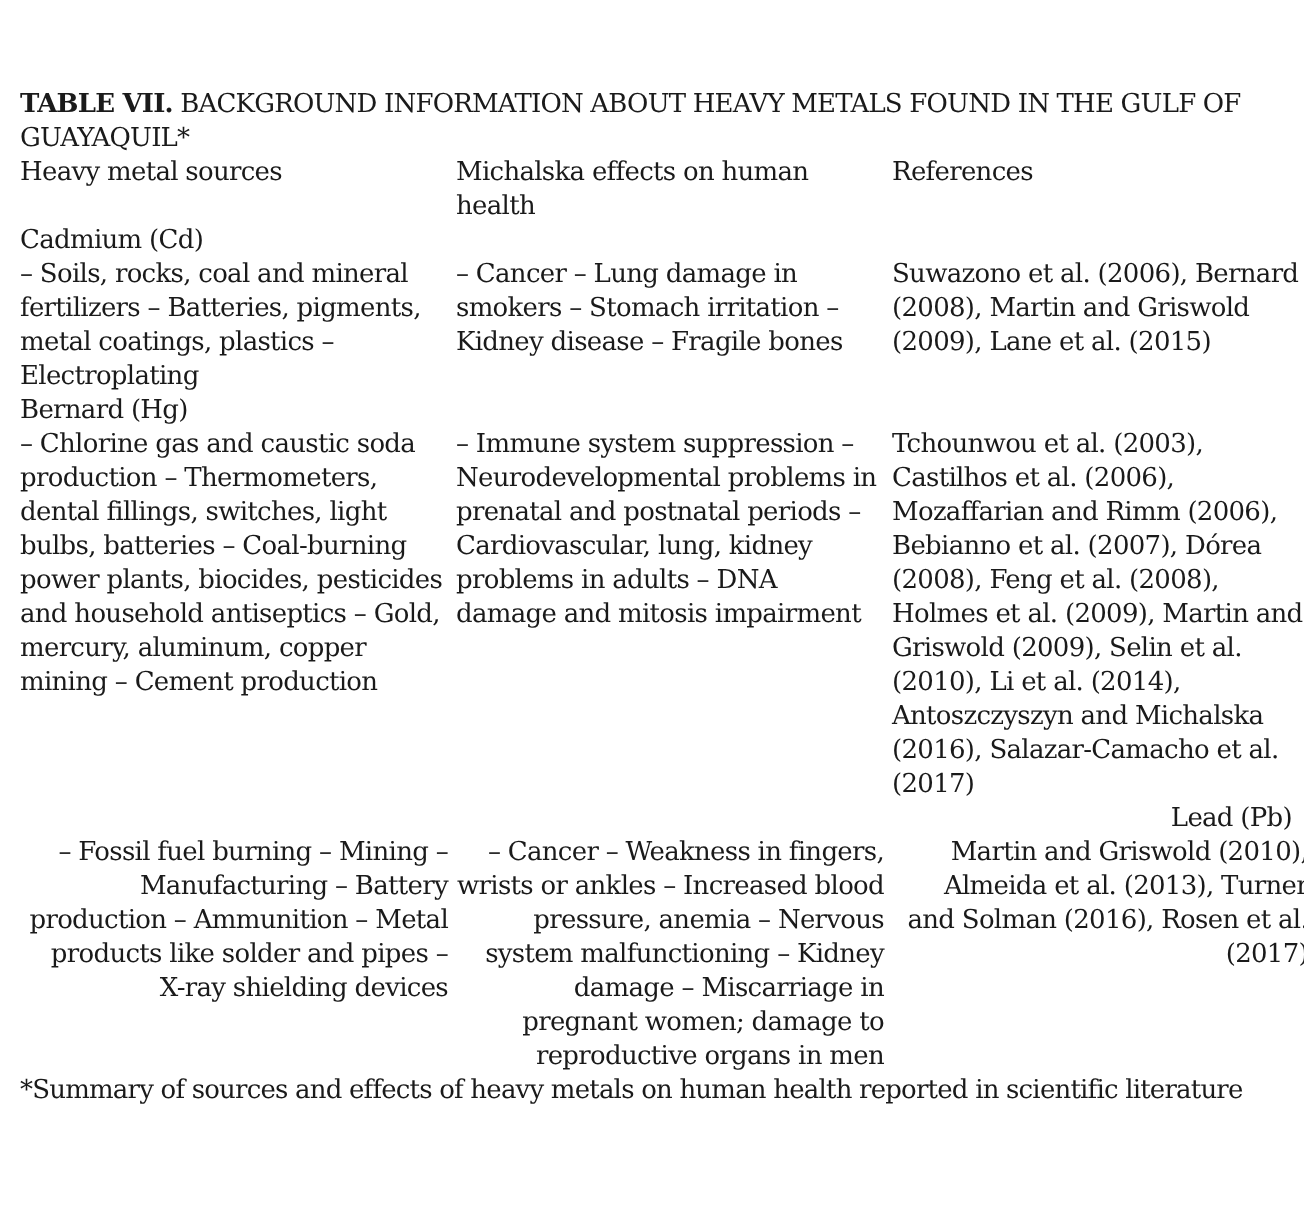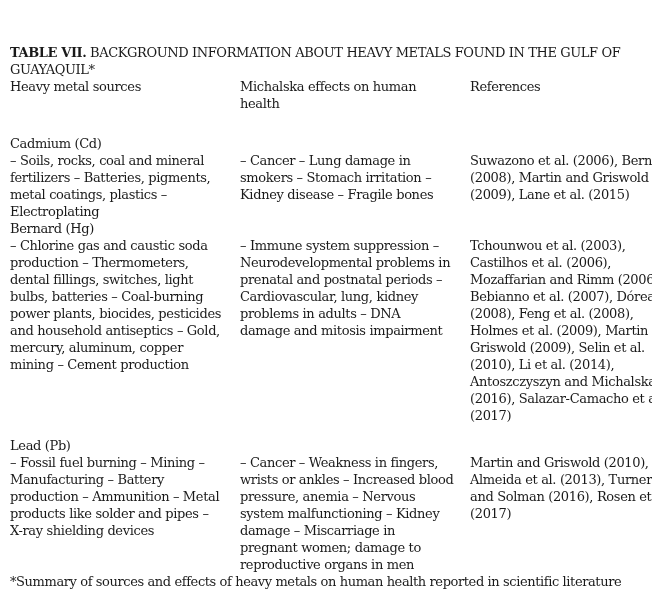--- a/index.html
+++ b/index.html
@@ -31,21 +31,21 @@
       line-height: 17px;
       font-weight: normal;
       letter-spacing: -0.4px;
     }
     .title b {
       font-weight: bold;
     }
     .row {
       display: grid;
       grid-template-columns: 214px 214px 208px;
-      column-gap: 16px;
+      column-gap: 4px;
     }
     .cell {
       padding: 0;
       margin: 0;
       white-space: normal;
       word-wrap: break-word;
     }
     .group-label {
       margin: 0;
     }
@@ -59,39 +59,39 @@
 
 <div class="page">
   <p class="title"><b>TABLE VII.</b><span> BACKGROUND INFORMATION ABOUT HEAVY METALS FOUND IN THE GULF OF GUAYAQUIL*</span></p>
 
   <div class="row">
     <div class="cell">Heavy metal sources</div>
     <div class="cell">Michalska effects on human health</div>
     <div class="cell">References</div>
   </div>
 
-  <div style="margin-top:23px;">
+  <div style="margin-top:0;">
     <p class="group-label">Cadmium (Cd)</p>
     <div class="row">
       <div class="cell">– Soils, rocks, coal and mineral fertilizers – Batteries, pigments, metal coatings, plastics – Electroplating</div>
       <div class="cell">– Cancer – Lung damage in smokers – Stomach irritation – Kidney disease – Fragile bones</div>
       <div class="cell">Suwazono et al. (2006), Bernard (2008), Martin and Griswold (2009), Lane et al. (2015)</div>
     </div>
   </div>
 
   <div>
     <p class="group-label">Bernard (Hg)</p>
     <div class="row">
       <div class="cell">– Chlorine gas and caustic soda production – Thermometers, dental fillings, switches, light bulbs, batteries – Coal-burning power plants, biocides, pesticides and household antiseptics – Gold, mercury, aluminum, copper mining – Cement production</div>
       <div class="cell">– Immune system suppression – Neurodevelopmental problems in prenatal and postnatal periods – Cardiovascular, lung, kidney problems in adults – DNA damage and mitosis impairment</div>
       <div class="cell">Tchounwou et al. (2003), Castilhos et al. (2006), Mozaffarian and Rimm (2006), Bebianno et al. (2007), Dórea (2008), Feng et al. (2008), Holmes et al. (2009), Martin and Griswold (2009), Selin et al. (2010), Li et al. (2014), Antoszczyszyn and Michalska (2016), Salazar-Camacho et al. (2017)</div>
     </div>
   </div>
 
-  <div style="margin-top:13px;">
+  <div style="text-align:right;">
     <p class="group-label">Lead (Pb)</p>
     <div class="row">
       <div class="cell">– Fossil fuel burning – Mining – Manufacturing – Battery production – Ammunition – Metal products like solder and pipes – X-ray shielding devices</div>
       <div class="cell">– Cancer – Weakness in fingers, wrists or ankles – Increased blood pressure, anemia – Nervous system malfunctioning – Kidney damage – Miscarriage in pregnant women; damage to reproductive organs in men</div>
       <div class="cell">Martin and Griswold (2010), Almeida et al. (2013), Turner and Solman (2016), Rosen et al. (2017)</div>
     </div>
   </div>
 
   <p class="footnote">*Summary of sources and effects of heavy metals on human health reported in scientific literature</p>
 </div>

